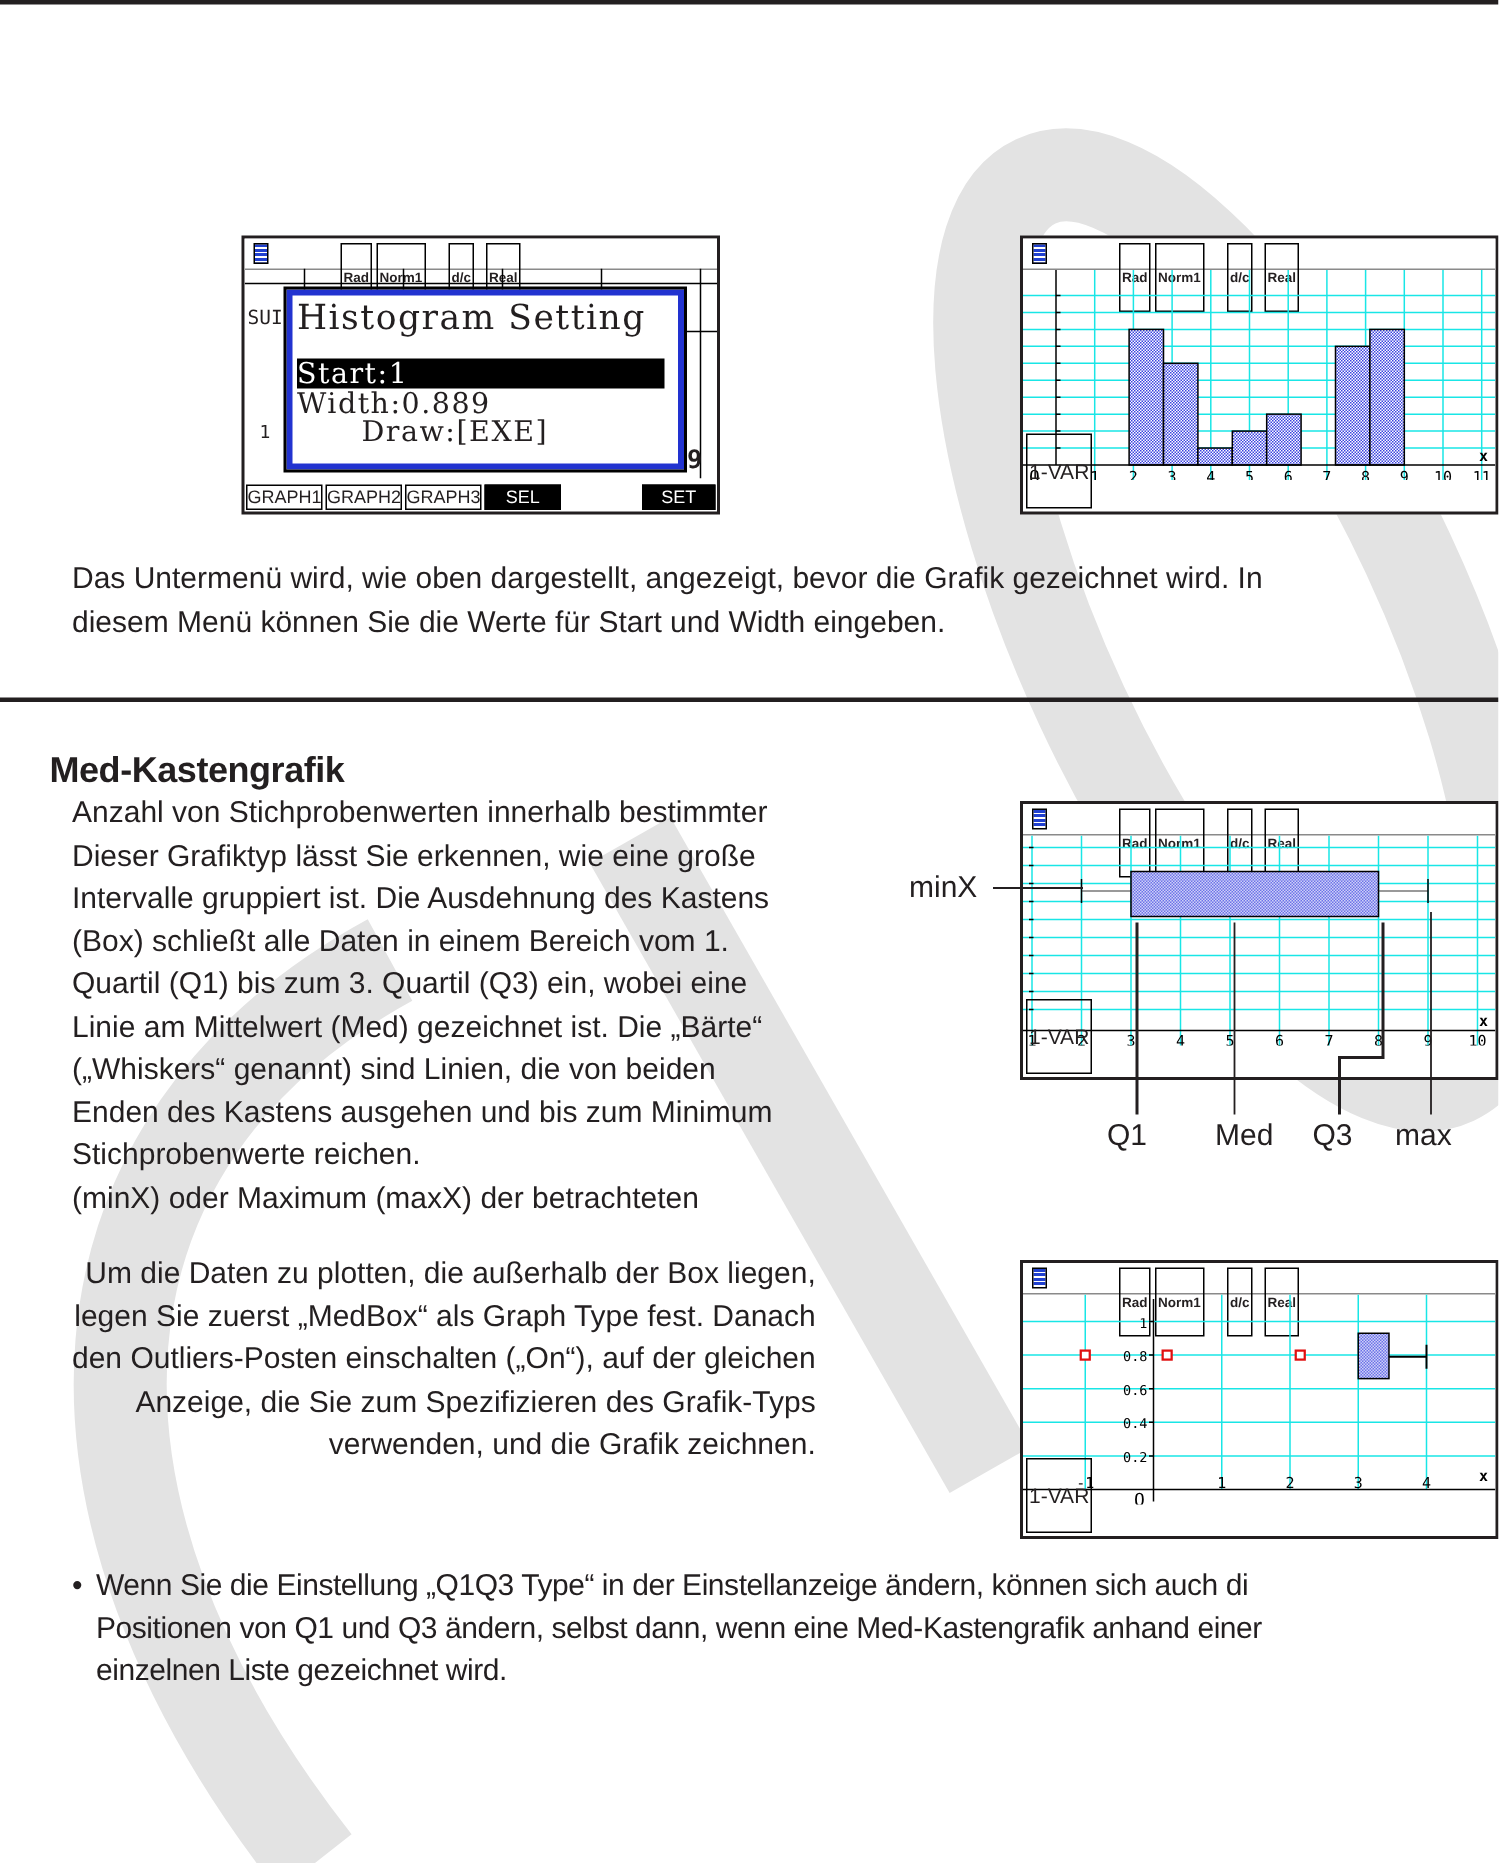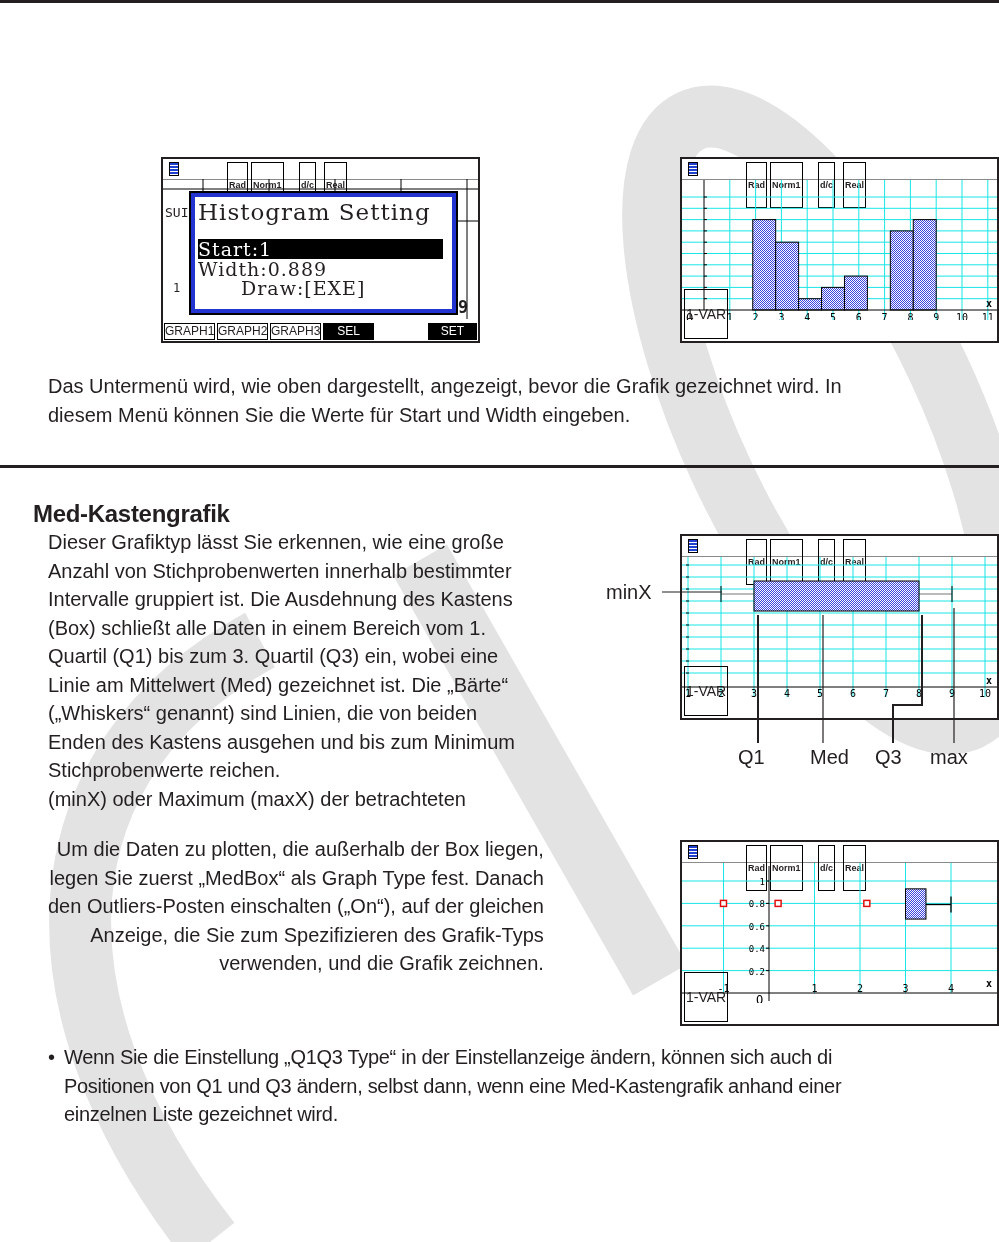--- a/index.html
+++ b/index.html
@@ -148,22 +148,22 @@
 
 <div class="p" style="left:48px;top:372px;">
   <div>Das Untermenü wird, wie oben dargestellt, angezeigt, bevor die Grafik gezeichnet wird. In</div>
   <div>diesem Menü können Sie die Werte für Start und Width eingeben.</div>
 </div>
 
 <div class="divider"></div>
 <div class="h2">Med-Kastengrafik</div>
 
 <div class="p" id="para1" style="left:48px;top:528px;">
+    <div>Anzahl von Stichprobenwerten innerhalb bestimmter</div>
     <div>Dieser Grafiktyp lässt Sie erkennen, wie eine große</div>
-    <div>Anzahl von Stichprobenwerten innerhalb bestimmter</div>
     <div>Intervalle gruppiert ist. Die Ausdehnung des Kastens</div>
     <div>(Box) schließt alle Daten in einem Bereich vom 1.</div>
     <div>Quartil (Q1) bis zum 3. Quartil (Q3) ein, wobei eine</div>
     <div>Linie am Mittelwert (Med) gezeichnet ist. Die „Bärte“</div>
     <div>(„Whiskers“ genannt) sind Linien, die von beiden</div>
     <div>Enden des Kastens ausgehen und bis zum Minimum</div>
     <div>Stichprobenwerte reichen.</div>
     <div>(minX) oder Maximum (maxX) der betrachteten</div>
   </div>
 

